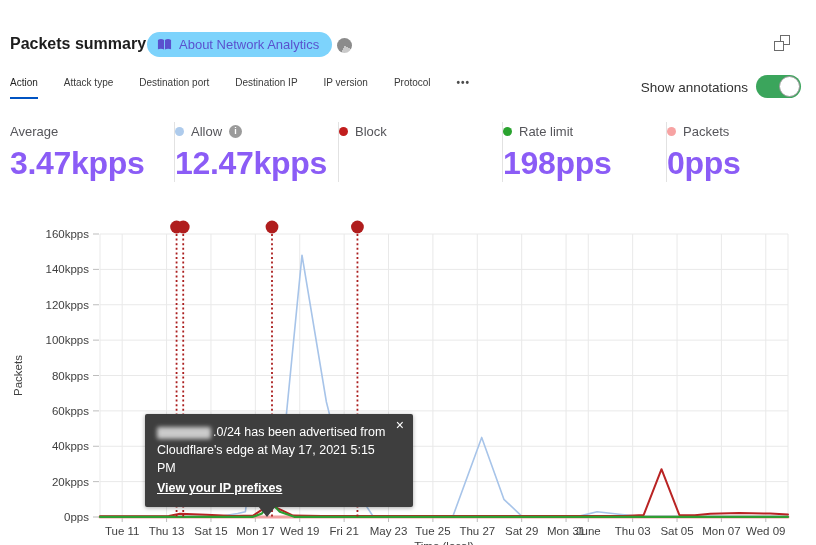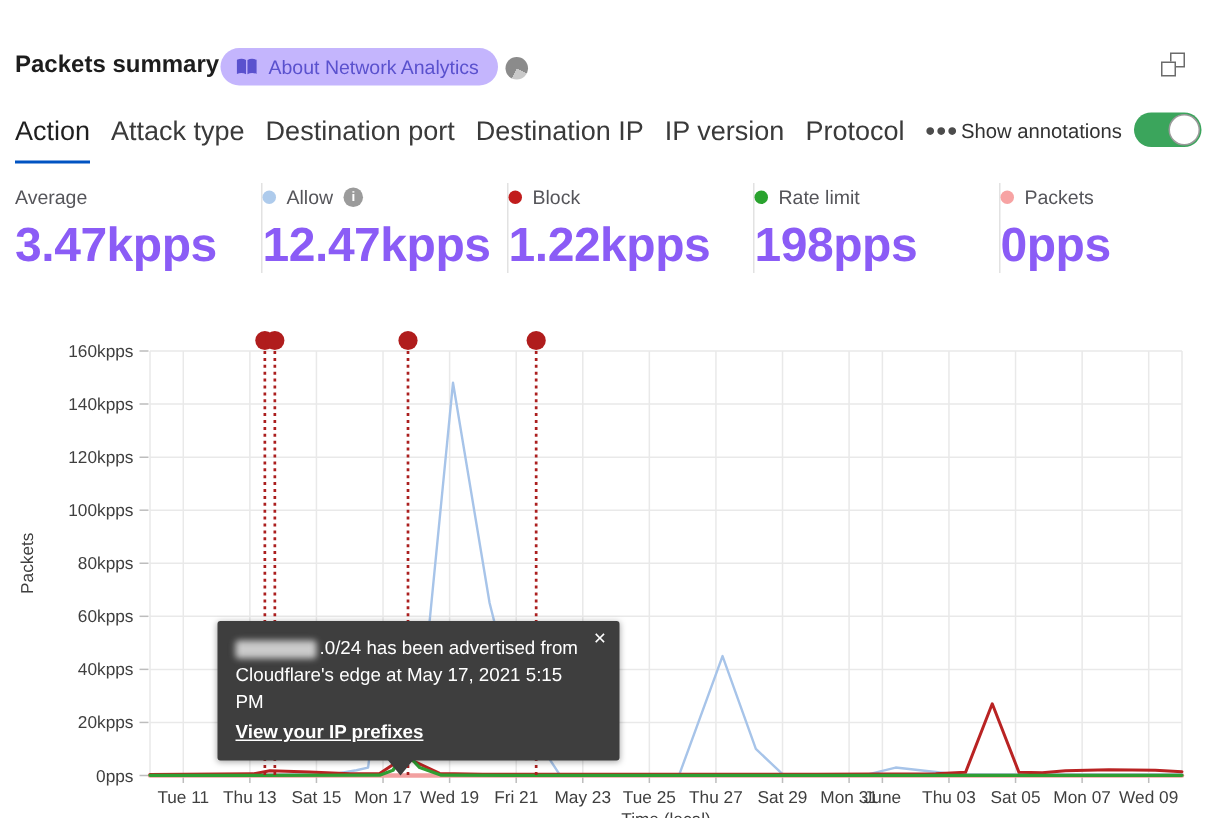--- a/index.html
+++ b/index.html
@@ -5,33 +5,33 @@
   * { margin:0; padding:0; box-sizing:border-box; }
   html,body { background:#fff; }
   .page {
     position:relative; width:816px; height:545px; background:#fff; overflow:hidden;
     font-family:"Liberation Sans","DejaVu Sans",sans-serif; color:#1d1d1d;margin-top:24px;
   }
   
   .title { position:absolute; left:10px; top:11px; font-size:16px; font-weight:700; color:#1d1d1d; }
   .badge {
     position:absolute; left:147px; top:8px; height:25px; display:inline-flex; align-items:center;
-    gap:7px; padding:0 13px 0 10px; border-radius:13px; background:#c4b5fd; color:#5a51ce; font-size:13px;
+    gap:7px; padding:0 13px 0 10px; border-radius:13px; background:#7dd3fc; color:#5a51ce; font-size:13px;
     cursor:pointer;
   }
   .badge svg { display:block; }
   .pie-icon {
     position:absolute; left:337px; top:14px; width:15px; height:15px; border-radius:50%;
     background:conic-gradient(from 205deg,#8b8b8b 0 272deg,#c9c9c9 272deg 360deg);
   }
   .popout { position:absolute; left:774px; top:11px; width:16px; height:16px; cursor:pointer; }
   .popout .b1 { position:absolute; right:0; top:0; width:10px; height:10px; border:1.6px solid #6b6b6b; }
   .popout .b2 { position:absolute; left:0; bottom:0; width:10px; height:10px; border:1.6px solid #6b6b6b; background:#fff; }
   
-  .tabs { position:absolute; left:10px; top:53px; display:flex; gap:14px; font-size:18px; color:#3a3a3a;justify-content:flex-end; }
+  .tabs { position:absolute; left:10px; top:53px; display:flex; gap:26px; font-size:10px; color:#3a3a3a;justify-content:flex-end; }
   .tab { padding-bottom:9px; cursor:pointer; white-space:nowrap; }
   .tab.active { color:#1f1f1f; border-bottom:2px solid #0053c2; }
   .tab.more { letter-spacing:1px; color:#4c4c4c; font-weight:700; }
   .show-ann { position:absolute; right:68px; top:56px; font-size:13.5px; color:#323232; }
   .toggle { position:absolute; left:756px; top:51px; width:45px; height:23px; border-radius:12px; background:#3ba55c; cursor:pointer; }
   .toggle .knob { position:absolute; right:1px; top:1px; width:21px; height:21px; border-radius:50%; background:#fff; border:1px solid #9a9a9a; }
   
   .stats { position:absolute; left:10px; top:98px; display:flex; }
   .stat { width:164px; border-left:1px solid #e2e2e2; }
   .stat:first-child { padding-left:0; border-left:none; }
@@ -107,21 +107,20 @@
           <span>Allow</span>
           <span class="info-i">i</span>
         </div>
         <div class="stat-value">12.47kpps</div>
       </div>
       <div class="stat">
         <div class="stat-label-row">
           <span class="dot" style="background: rgb(193, 29, 29);"></span>
           <span>Block</span>
         </div>
-        <div class="stat-value">1.22kpps</div>
       </div>
       <div class="stat">
         <div class="stat-label-row">
           <span class="dot" style="background: rgb(42, 163, 47);"></span>
           <span>Rate limit</span>
         </div>
         <div class="stat-value">198pps</div>
       </div>
       <div class="stat">
         <div class="stat-label-row">

